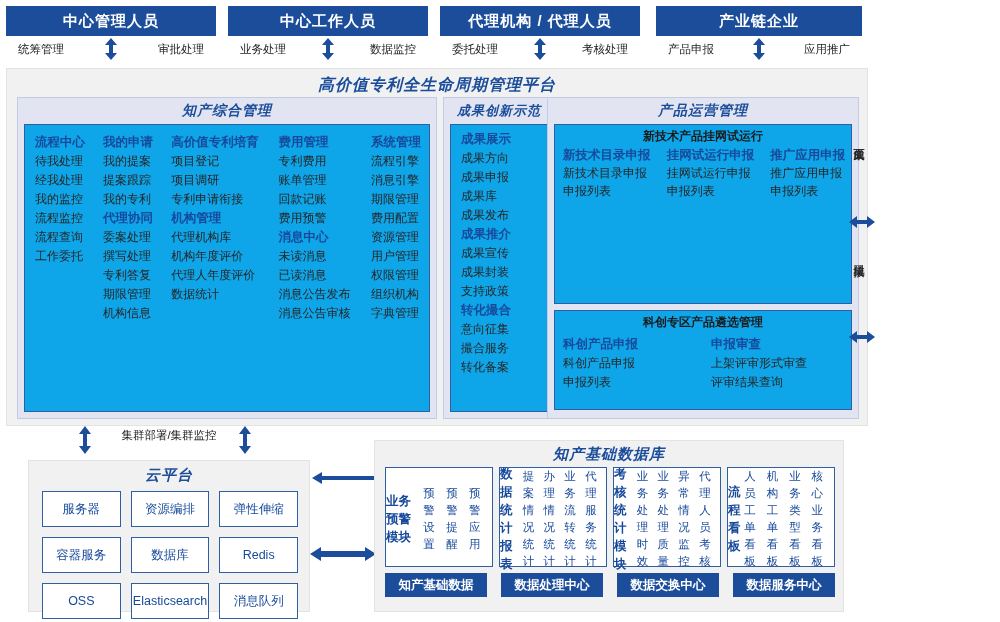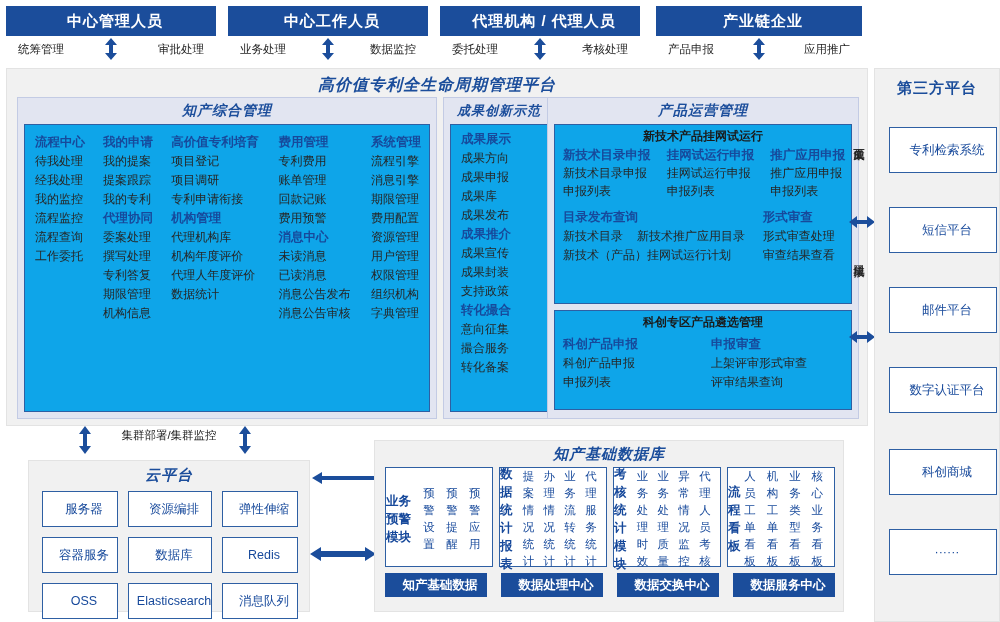--- a/index.html
+++ b/index.html
@@ -7,21 +7,21 @@
     width:1000px;height:622px;
     background:#ffffff;
     font-family:"Liberation Sans","DejaVu Sans",sans-serif;
     color:#1b1b1b;
     overflow:hidden;
   }
   #root{position:relative;width:1000px;height:622px;}
 
   
   .abs{position:absolute;box-sizing:border-box;}
-  .ctr{display:flex;align-items:center;justify-content:center;text-align:right;padding-left:8px;}
+  .ctr{display:flex;align-items:center;justify-content:center;text-align:right;}
 
   
   .actor-bar{
     background:#1B4D9B;color:#fff;font-weight:bold;font-size:15px;
     height:30px;letter-spacing:1px;
   }
   .actor-ops{height:26px;display:flex;align-items:center;justify-content:space-between;padding:0 12px;}
   .actor-ops span{font-size:11.5px;color:#222;white-space:nowrap;}
   .v-arrow{width:14px;height:22px;flex:0 0 14px;}
 
@@ -265,35 +265,20 @@
                 <div class="mhead" style="white-space: normal; line-height: 17px;">挂网试运行申报</div>
                 <div class="mitem" style="line-height: 18px;">挂网试运行申报</div>
                 <div class="mitem" style="line-height: 18px;">申报列表</div>
               </div>
               <div class="col" style="width: 90px;">
                 <div class="mhead" style="white-space: normal; line-height: 17px;">推广应用申报</div>
                 <div class="mitem" style="line-height: 18px;">推广应用申报</div>
                 <div class="mitem" style="line-height: 18px;">申报列表</div>
               </div>
             </div>
-            <div style="display: flex; padding: 8px 0px 0px 8px;">
-              <div class="col" style="width: 204px;">
-                <div class="mhead">目录发布查询</div>
-                <div style="display: flex; gap: 14px;">
-                  <span class="mitem">新技术目录</span>
-                  <span class="mitem">新技术推广应用目录</span>
-                </div>
-                <div class="mitem">新技术（产品）挂网试运行计划</div>
-              </div>
-              <div class="col" style="width: 90px;">
-                <div class="mhead">形式审查</div>
-                <div class="mitem">形式审查处理</div>
-                <div class="mitem">审查结果查看</div>
-              </div>
-            </div>
           </div>
           <div class="white-box abs" style="left: 0px; top: 186px; width: 100%; height: 100px;">
             <div class="sub-label">科创专区产品遴选管理</div>
             <div style="display: flex; padding: 2px 0px 0px 8px; gap: 18px;">
               <div class="col" style="width: 130px;">
                 <div class="mhead">科创产品申报</div>
                 <div class="mitem">科创产品申报</div>
                 <div class="mitem">申报列表</div>
               </div>
               <div class="col" style="width: 130px;">
@@ -313,31 +298,20 @@
         <path d="M0 7 L8 1 L8 5 L18 5 L18 1 L26 7 L18 13 L18 9 L8 9 L8 13 Z" fill="#1B4D9B"></path>
       </svg>
   </div>
   <div class="vert-label" style="left:852px;top:256px;">接口集成</div>
   <div class="abs" style="left:849px;top:330px;">
     <svg width="26" height="14" viewBox="0 0 26 14">
         <path d="M0 7 L8 1 L8 5 L18 5 L18 1 L26 7 L18 13 L18 9 L8 9 L8 13 Z" fill="#1B4D9B"></path>
       </svg>
   </div>
 
-  <div class="abs" id="thirdparty">
-    <div id="tp-title">第三方平台</div>
-    <div id="tp-list">
-        <div class="tp-box ctr" style="top: 58px;">专利检索系统</div>
-        <div class="tp-box ctr" style="top: 138px;">短信平台</div>
-        <div class="tp-box ctr" style="top: 218px;">邮件平台</div>
-        <div class="tp-box ctr" style="top: 298px;">数字认证平台</div>
-        <div class="tp-box ctr" style="top: 380px;">科创商城</div>
-        <div class="tp-box ctr" style="top: 460px;">······</div>
-      </div>
-  </div>
 
   <div id="cluster-label">集群部署/集群监控</div>
   <div class="abs" style="left:78px;top:426px;">
     <svg width="14" height="28" viewBox="0 0 14 28">
         <path d="M7 0 L13 8 L9 8 L9 20 L13 20 L7 28 L1 20 L5 20 L5 8 L1 8 Z" fill="#1B4D9B"></path>
       </svg>
   </div>
   <div class="abs" style="left:238px;top:426px;">
     <svg width="14" height="28" viewBox="0 0 14 28">
         <path d="M7 0 L13 8 L9 8 L9 20 L13 20 L7 28 L1 20 L5 20 L5 8 L1 8 Z" fill="#1B4D9B"></path>

